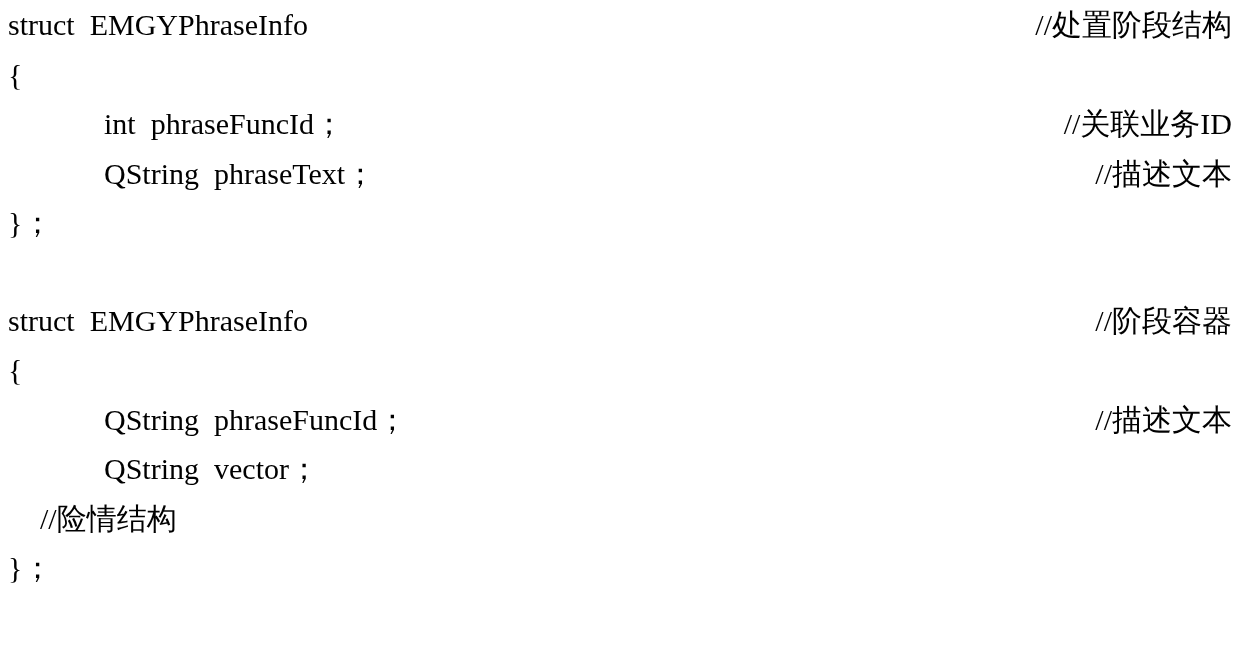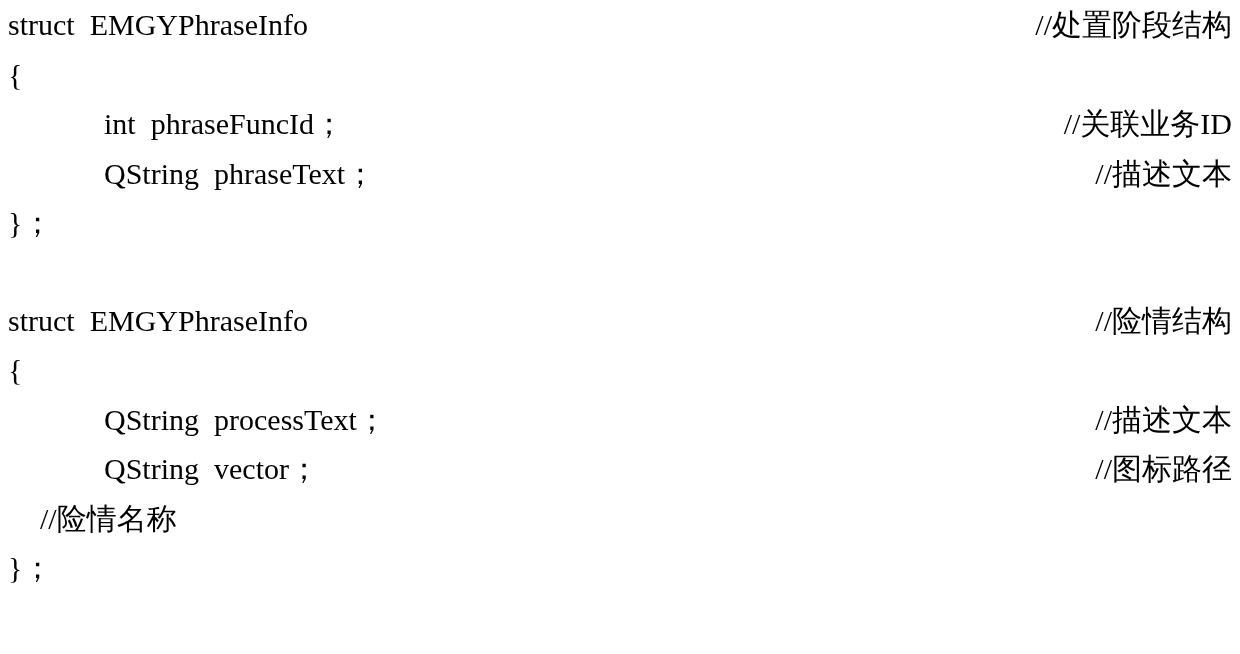--- a/index.html
+++ b/index.html
@@ -66,38 +66,37 @@
   </div>
 
   <div class="code-line">
     <span class="code-text">}；</span>
   </div>
 
   <div class="spacer"></div>
 
   <div class="code-line">
     <span class="code-text">struct  EMGYPhraseInfo</span>
-    <span class="comment">//险情结构</span>
+    <span class="comment">//阶段容器</span>
   </div>
 
   <div class="code-line">
     <span class="code-text">{</span>
   </div>
 
   <div class="code-line">
-    <span class="code-text indent">QString  processText；</span>
+    <span class="code-text indent">QString  phraseFuncId；</span>
     <span class="comment">//描述文本</span>
   </div>
 
   <div class="code-line">
     <span class="code-text indent">QString  vector；</span>
-    <span class="comment">//图标路径</span>
   </div>
 
   <div class="code-line">
-    <span class="comment">//险情名称</span>
+    <span class="comment">//险情结构</span>
   </div>
 
   <div class="code-line">
     <span class="code-text">}；</span>
   </div>
 
 </div>
 
 </body></html>

